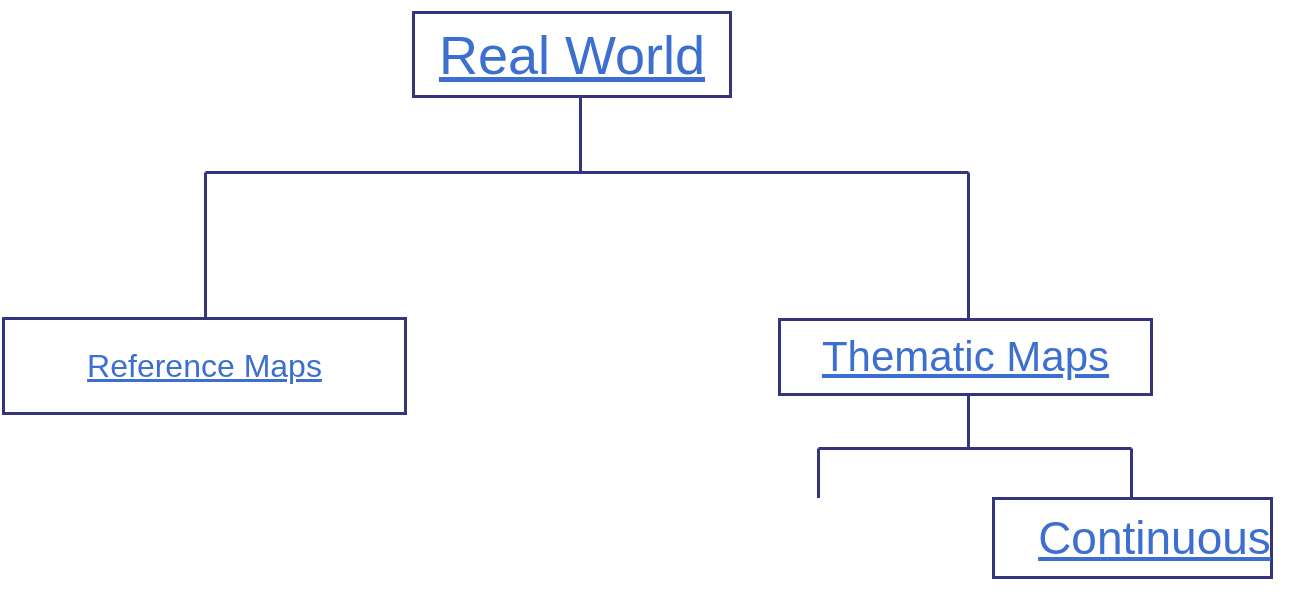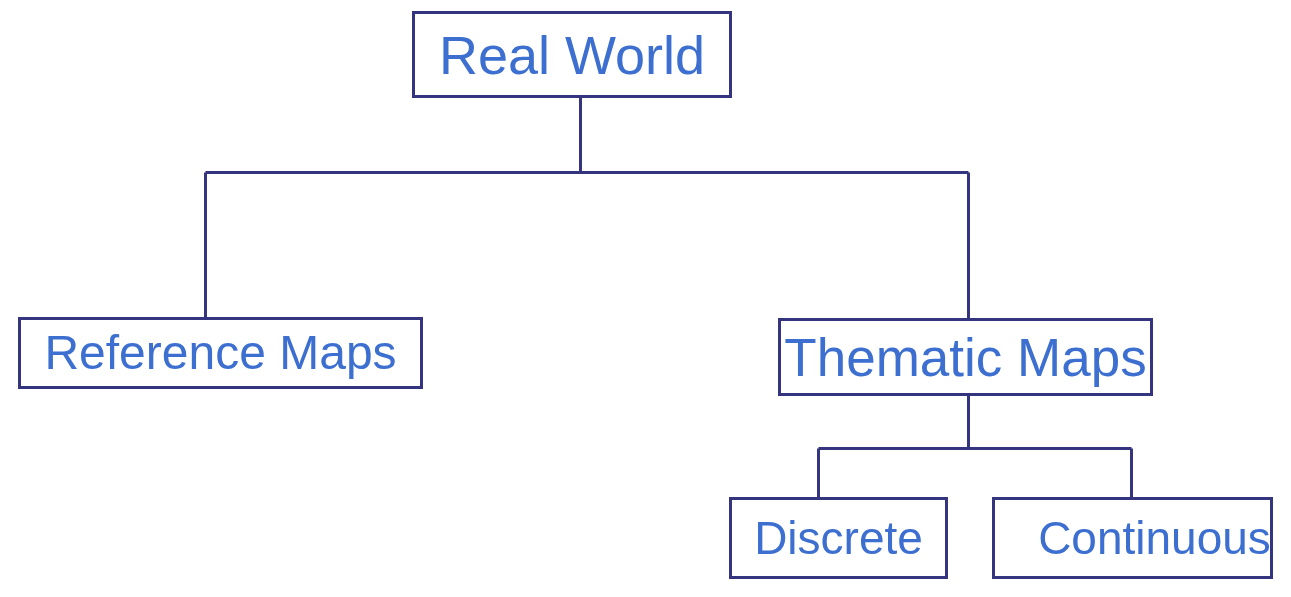--- a/index.html
+++ b/index.html
@@ -35,37 +35,38 @@
     justify-content: center;
     color: #3c6fd0;
     font-family: "Liberation Sans", sans-serif;
     font-weight: 400;
     line-height: 1;
     white-space: nowrap;
   }
   .node-label {
     display: block;
     color: #3c6fd0;
+    text-decoration: underline;
   }
 
   
   #node-real-world {
     left: 412px;  top: 11px;
     width: 320px; height: 87px;
     font-size: 54px;
   }
   #node-reference-maps {
-    left: 18px;   top: 317px;
-    width: 405px; height: 72px;
-    font-size: 48px;
+    left: 2px;   top: 317px;
+    width: 405px; height: 98px;
+    font-size: 32px;
   }
   #node-thematic-maps {
     left: 778px;  top: 318px;
     width: 375px; height: 78px;
-    font-size: 53px;
+    font-size: 42px;
   }
   #node-discrete {
     left: 729px;  top: 497px;
     width: 219px; height: 82px;
     font-size: 46px;
   }
   #node-continuous {
     left: 992px;  top: 497px;
     width: 281px; height: 82px;
     font-size: 46px;
@@ -101,21 +102,18 @@
   </div>
 
   <div class="node-box" id="node-reference-maps">
     <span class="node-label">Reference Maps</span>
   </div>
 
   <div class="node-box" id="node-thematic-maps">
     <span class="node-label">Thematic Maps</span>
   </div>
 
-  <div class="node-box" id="node-discrete">
-    <span class="node-label">Discrete</span>
-  </div>
 
   <div class="node-box" id="node-continuous">
     <span class="node-label">Continuous</span>
   </div>
 
 </div>
 
 </body></html>

